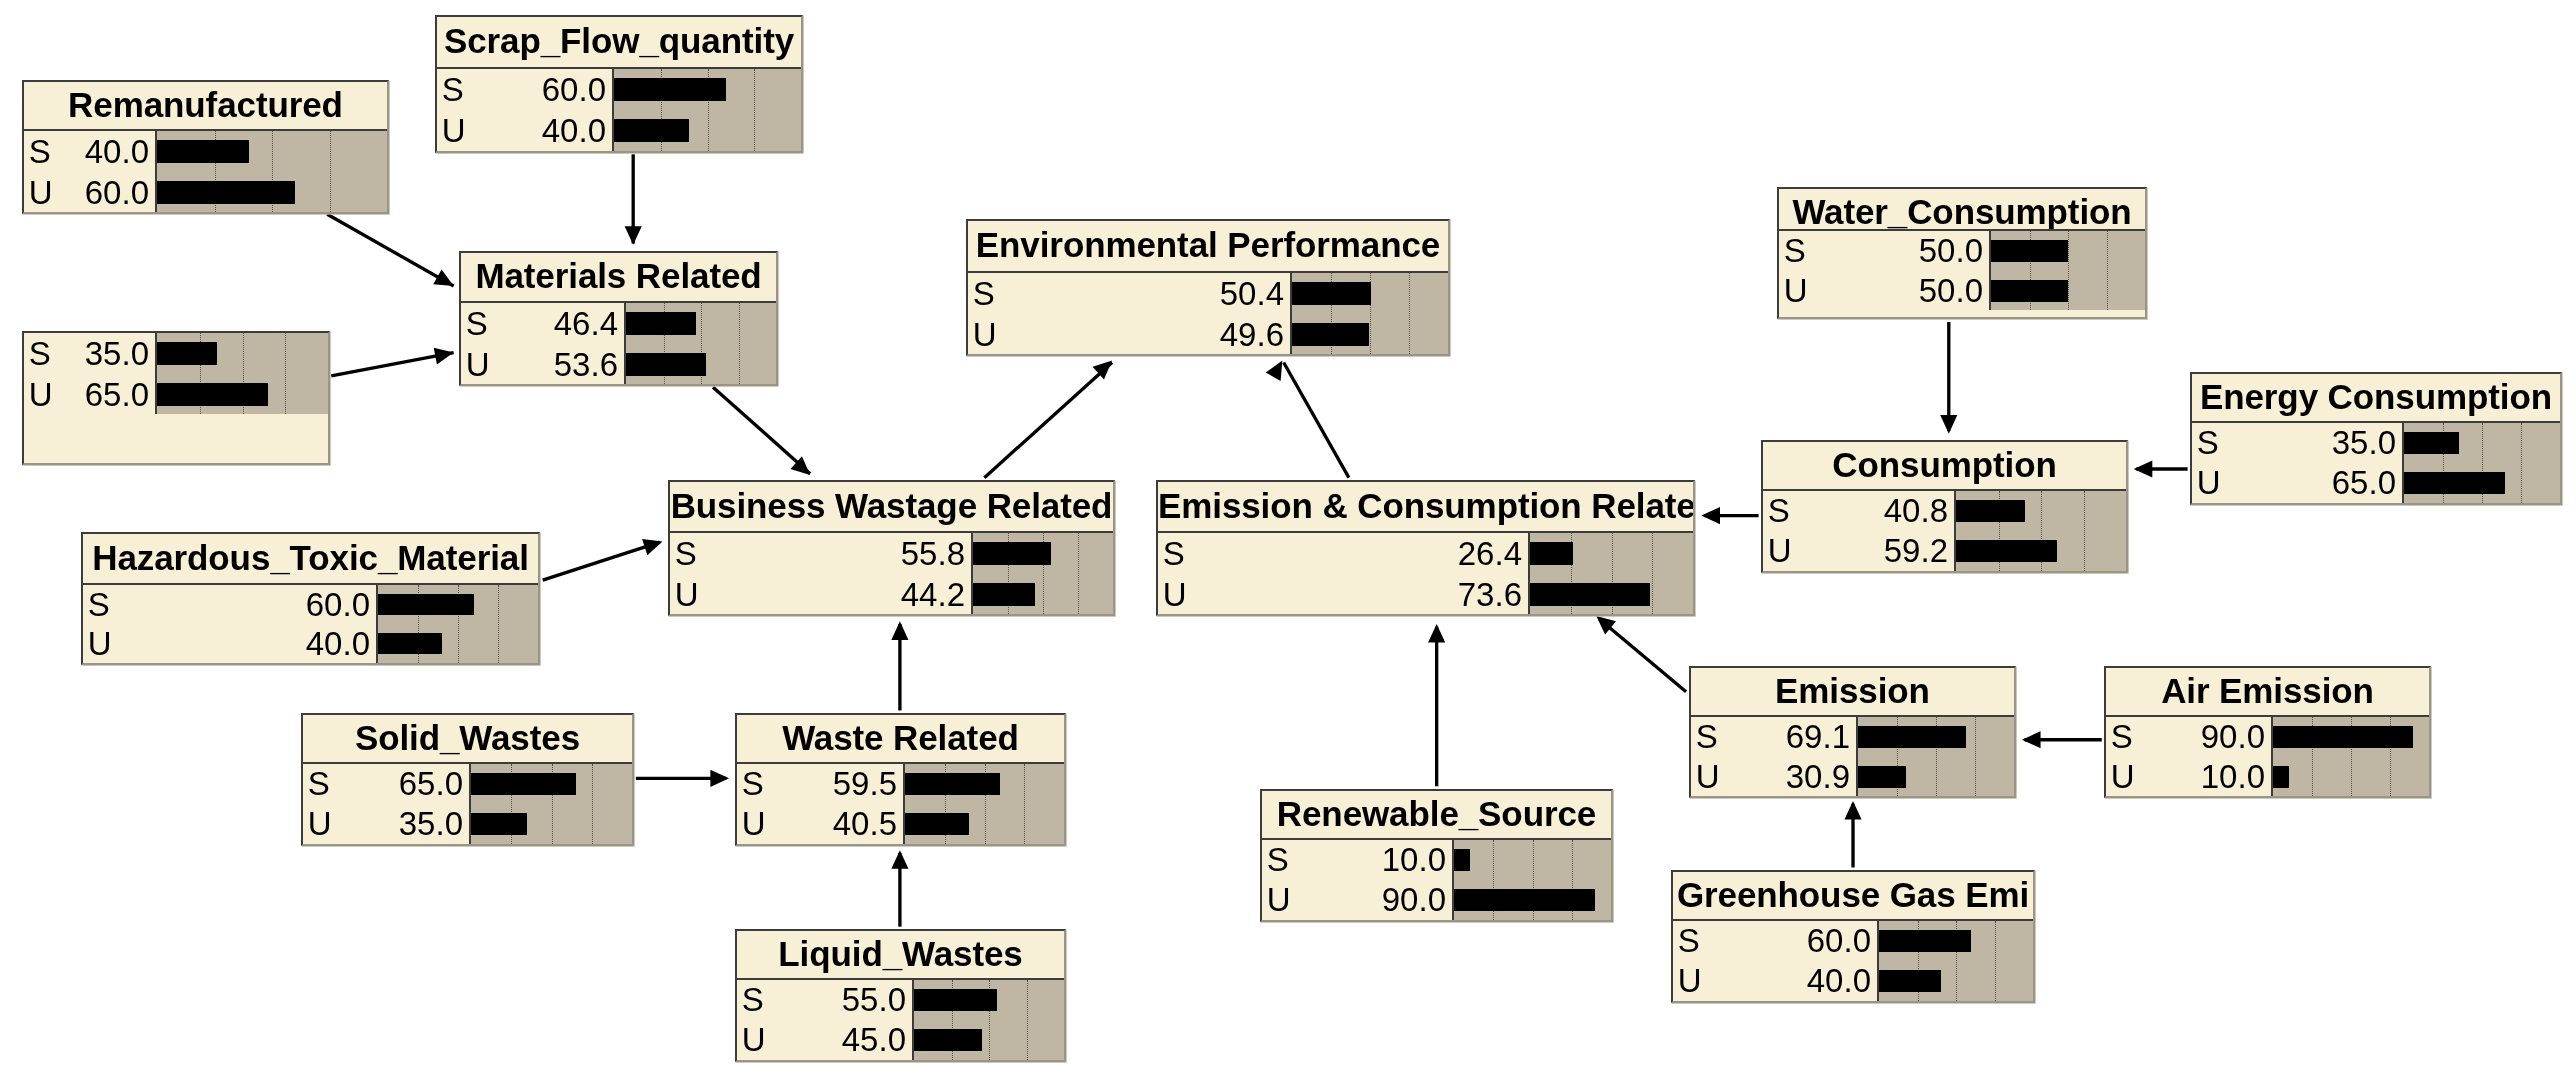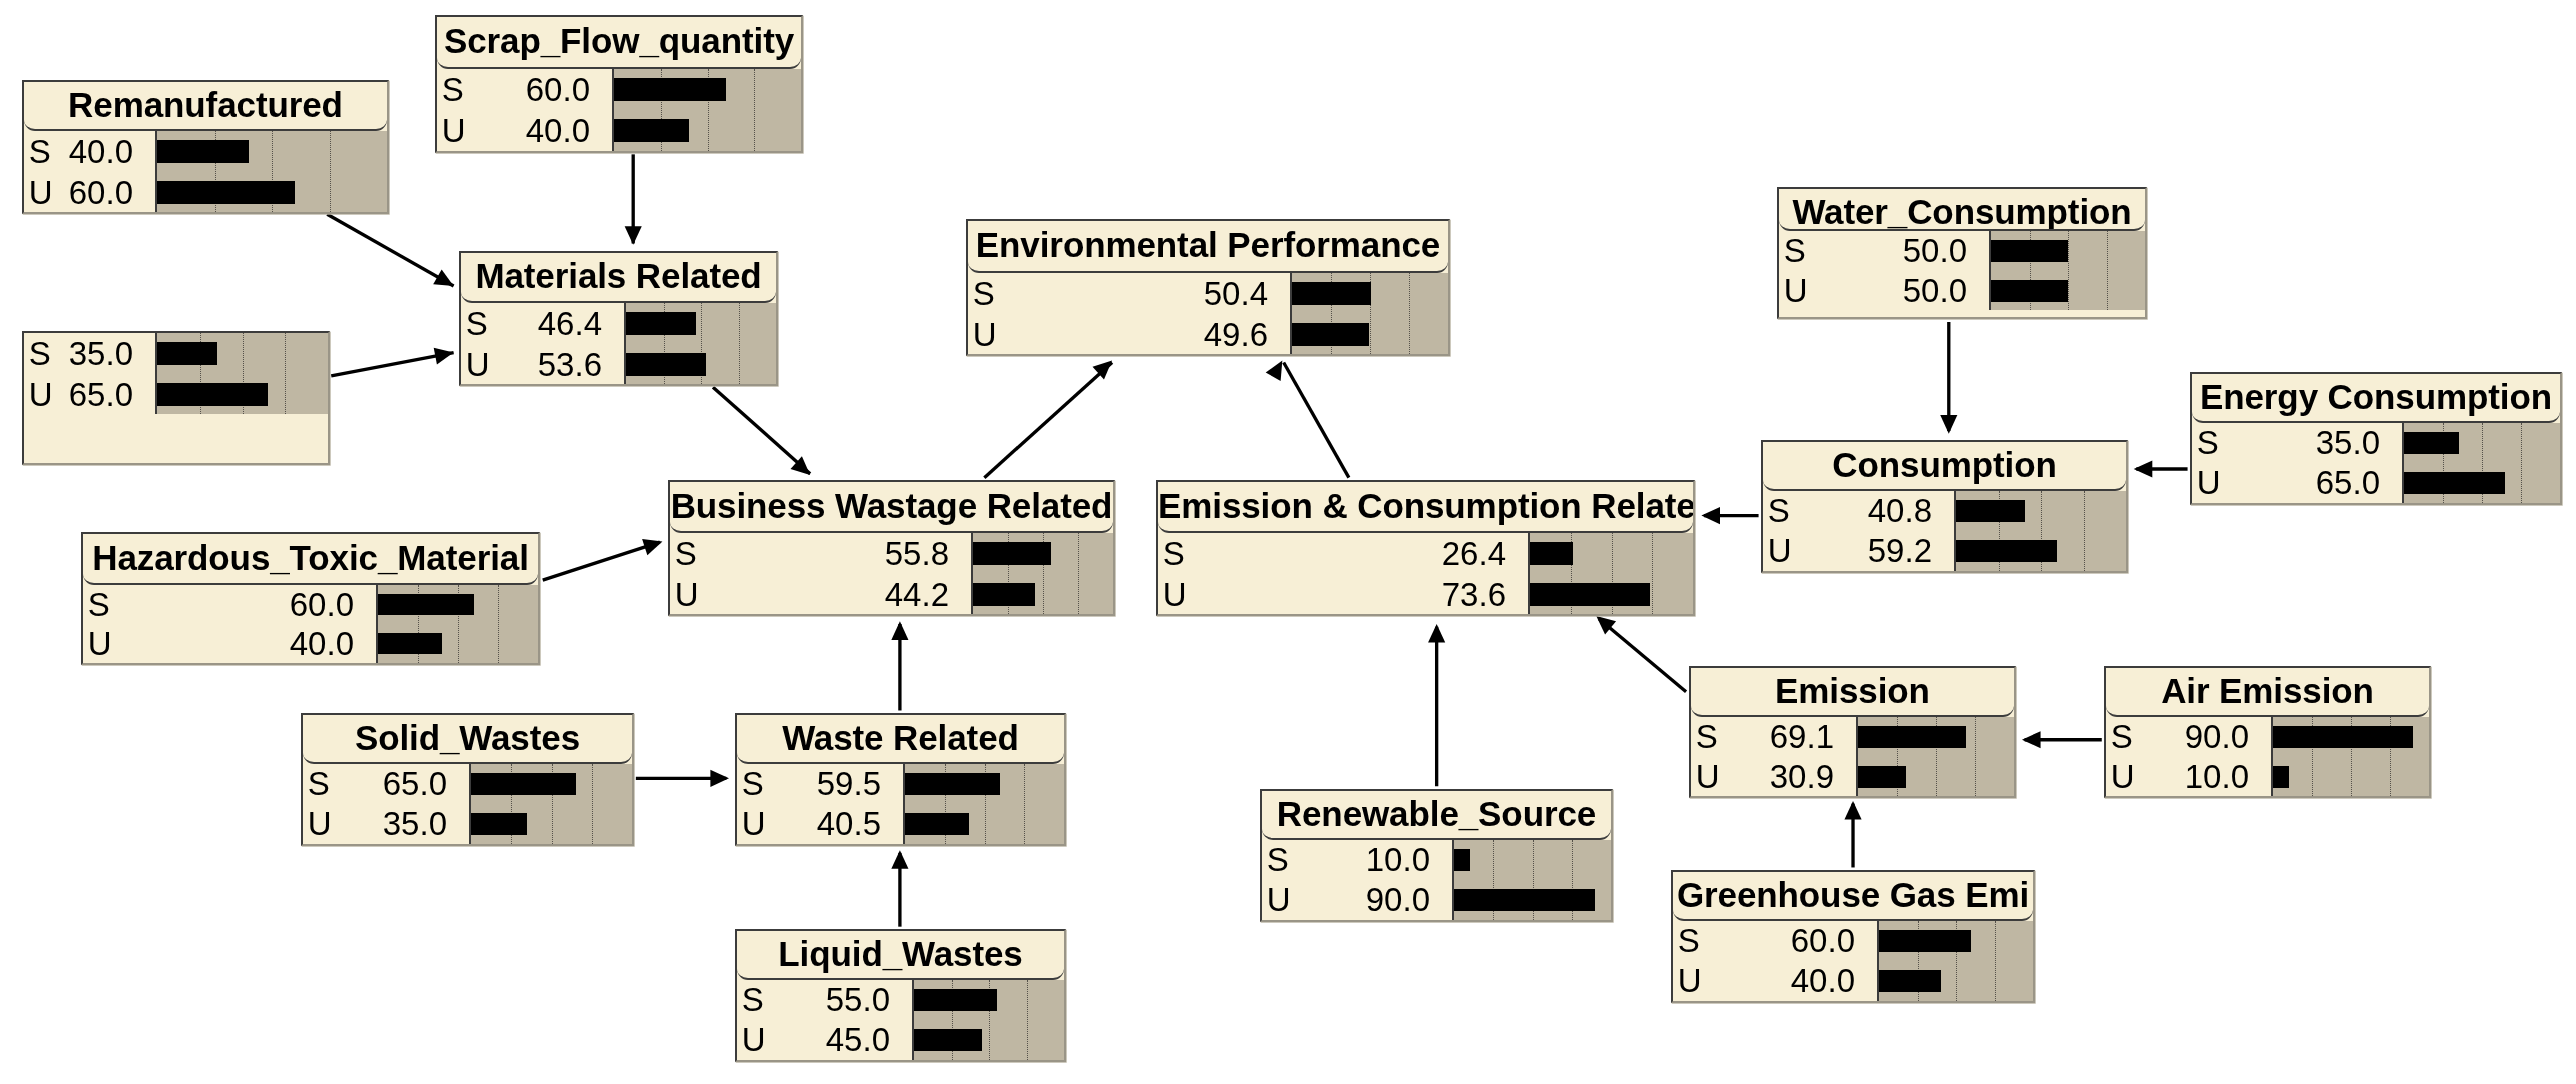--- a/index.html
+++ b/index.html
@@ -37,21 +37,20 @@
     box-sizing: border-box;
     width: 100%;
     text-align: center;
     font-weight: bold;
     color: #000000;
     background: #f7efd6;
     border-bottom: 2px solid #3c3c3c;
     white-space: nowrap;
     overflow: hidden;
     letter-spacing: -0.1px;
-    border-radius: 11px;
   }
   .node-body {
     display: flex;
     flex-direction: row;
     align-items: stretch;
     width: 100%;
     box-sizing: border-box;
   }
   .state-col {
     box-sizing: border-box;
@@ -69,21 +68,21 @@
   }
   .state-label {
     text-align: left;
     color: #000000;
     padding-left: 4.7px;
   }
   .state-value {
     flex: 1 1 auto;
     text-align: right;
     color: #000000;
-    padding-right: 22px;
+    padding-right: 6px;
   }
   .bar-col {
     position: relative;
     box-sizing: border-box;
     flex: 1 1 auto;
     background: #bfb7a3;
     overflow: hidden;
   }
   .gridline {
     position: absolute;

